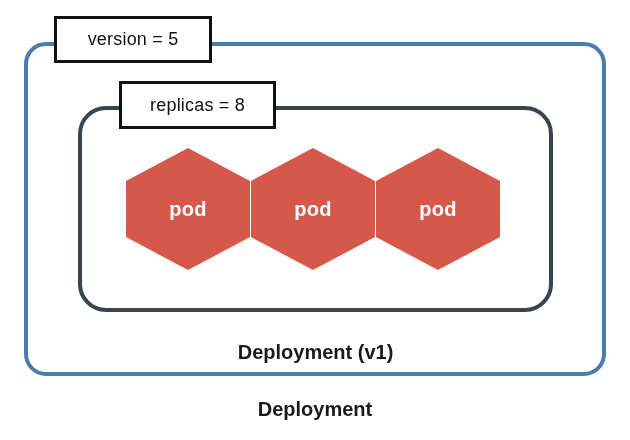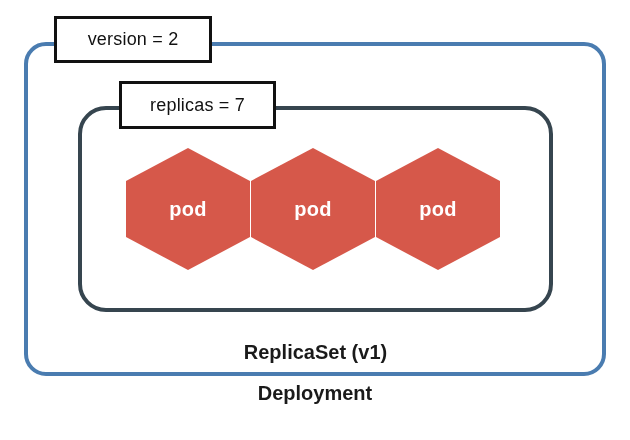--- a/index.html
+++ b/index.html
@@ -79,48 +79,48 @@
   
   .caption {
     position: absolute;
     text-align: center;
     font-weight: bold;
     color: #1a1a1a;
     font-size: 20px;
     z-index: 4;
   }
   .caption.replicaset-caption { left: 78px; top: 341px; width: 475px; }
-  .caption.deployment-caption { left: 24px; top: 382px; width: 582px; }
+  .caption.deployment-caption { left: 24px; top: 398px; width: 582px; }
 </style>
 </head>
 <body>
 
 <div class="canvas">
 
   <div class="deployment-box"></div>
 
   <div class="replicaset-box"></div>
 
   <div class="annotation version">
-    <span>version = 2</span>
+    <span>version = 5</span>
   </div>
 
   <div class="annotation replicas">
-    <span>replicas = 7</span>
+    <span>replicas = 8</span>
   </div>
 
   <div class="pods-row">
     <div class="pod-hex">
       <span class="pod-label">pod</span>
     </div>
     <div class="pod-hex">
       <span class="pod-label">pod</span>
     </div>
     <div class="pod-hex">
       <span class="pod-label">pod</span>
     </div>
   </div>
 
-  <div class="caption replicaset-caption">ReplicaSet (v1)</div>
+  <div class="caption replicaset-caption">Deployment (v1)</div>
 
   <div class="caption deployment-caption">Deployment</div>
 
 </div>
 
 </body></html>

